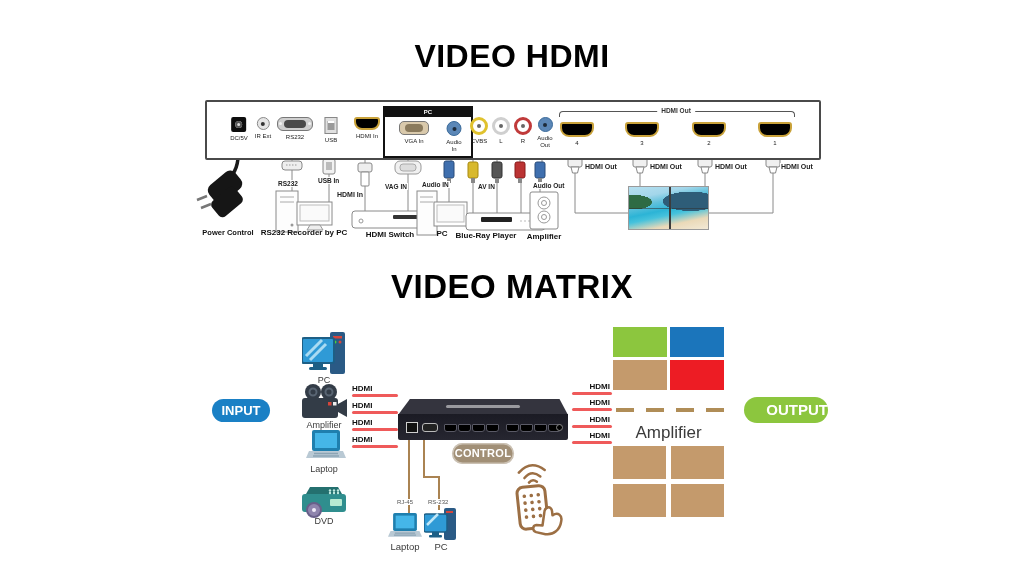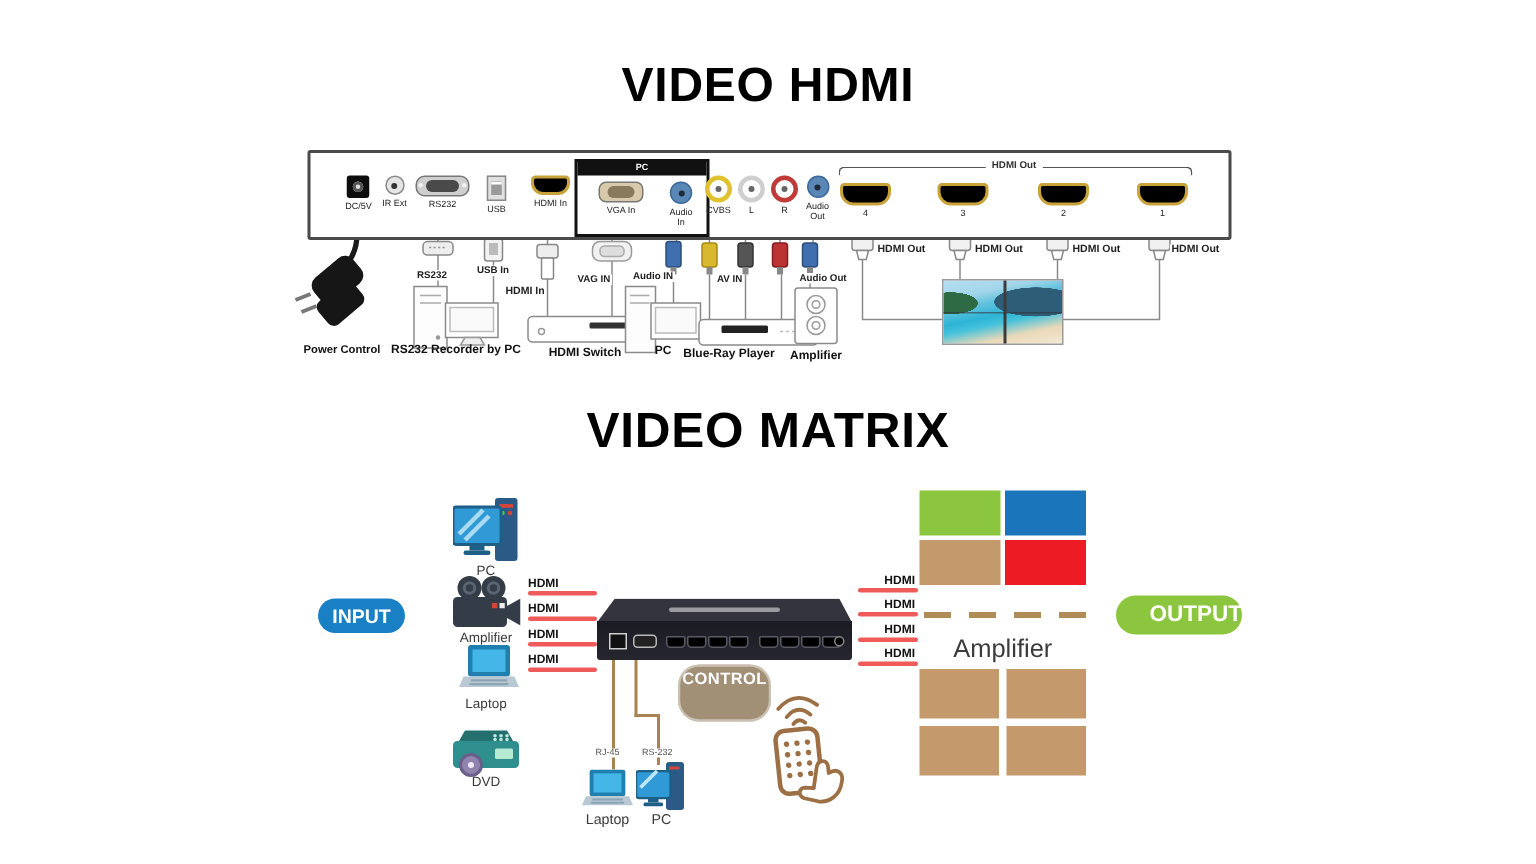--- a/index.html
+++ b/index.html
@@ -47,21 +47,21 @@
     background:
       radial-gradient(ellipse 46px 16px at 78% 34%, #2e5d78 0 60%, rgba(0,0,0,0) 61%),
       radial-gradient(ellipse 30px 12px at 6% 36%, #2e6b44 0 60%, rgba(0,0,0,0) 61%),
       linear-gradient(168deg,#b6e0f0 0%,#a3d6ea 22%,#62c2dc 36%,#2cb4d6 52%,#46c2dc 62%,#ead9b8 80%,#f2e9d6 100%);}
   .beach::before{content:"";position:absolute;left:50%;top:0;bottom:0;width:2px;background:#3c3c3c;}
   .beach::after{content:"";position:absolute;top:50%;left:0;right:0;height:1px;background:rgba(50,50,50,.55);}
   
   .badge{position:absolute;color:#fff;font-weight:bold;text-align:center;border-radius:14px;z-index:2;}
   #badge-input{left:212px;top:399px;width:58px;height:23px;line-height:23px;font-size:13px;}
   #badge-output{left:744px;top:397px;width:84px;height:26px;line-height:26px;font-size:15px;}
-  #badge-control{left:452px;top:443px;width:62px;height:38px;line-height:21px;font-size:11px;letter-spacing:.3px;box-shadow:inset 0 0 0 1.5px rgba(255,255,255,.45);}
+  #badge-control{left:452px;top:443px;width:62px;height:21px;line-height:21px;font-size:11px;letter-spacing:.3px;box-shadow:inset 0 0 0 1.5px rgba(255,255,255,.45);}
   .src-label{position:absolute;left:294px;width:60px;text-align:center;font-size:9px;color:#3a3a3a;}
   .hwrap{position:absolute;z-index:2;}
   .hlab{font-size:8px;font-weight:bold;color:#111;margin-bottom:1px;}
   .hline{height:3px;border-radius:2px;}
   .hwrap.r .hlab{text-align:right;margin-right:2px;}
   .grid{position:absolute;display:grid;grid-template-columns:1fr 1fr;}
   #ms-grid{left:613px;top:327px;width:111px;height:63px;gap:3px;}
   #vwall-grid{left:613px;top:446px;width:111px;height:71px;gap:5px;}
   .gtitle{position:absolute;left:601px;width:135px;text-align:center;font-size:17px;color:#3b3b3b;}
   #ms-title{top:305px;} #vwall-title{top:423px;}

